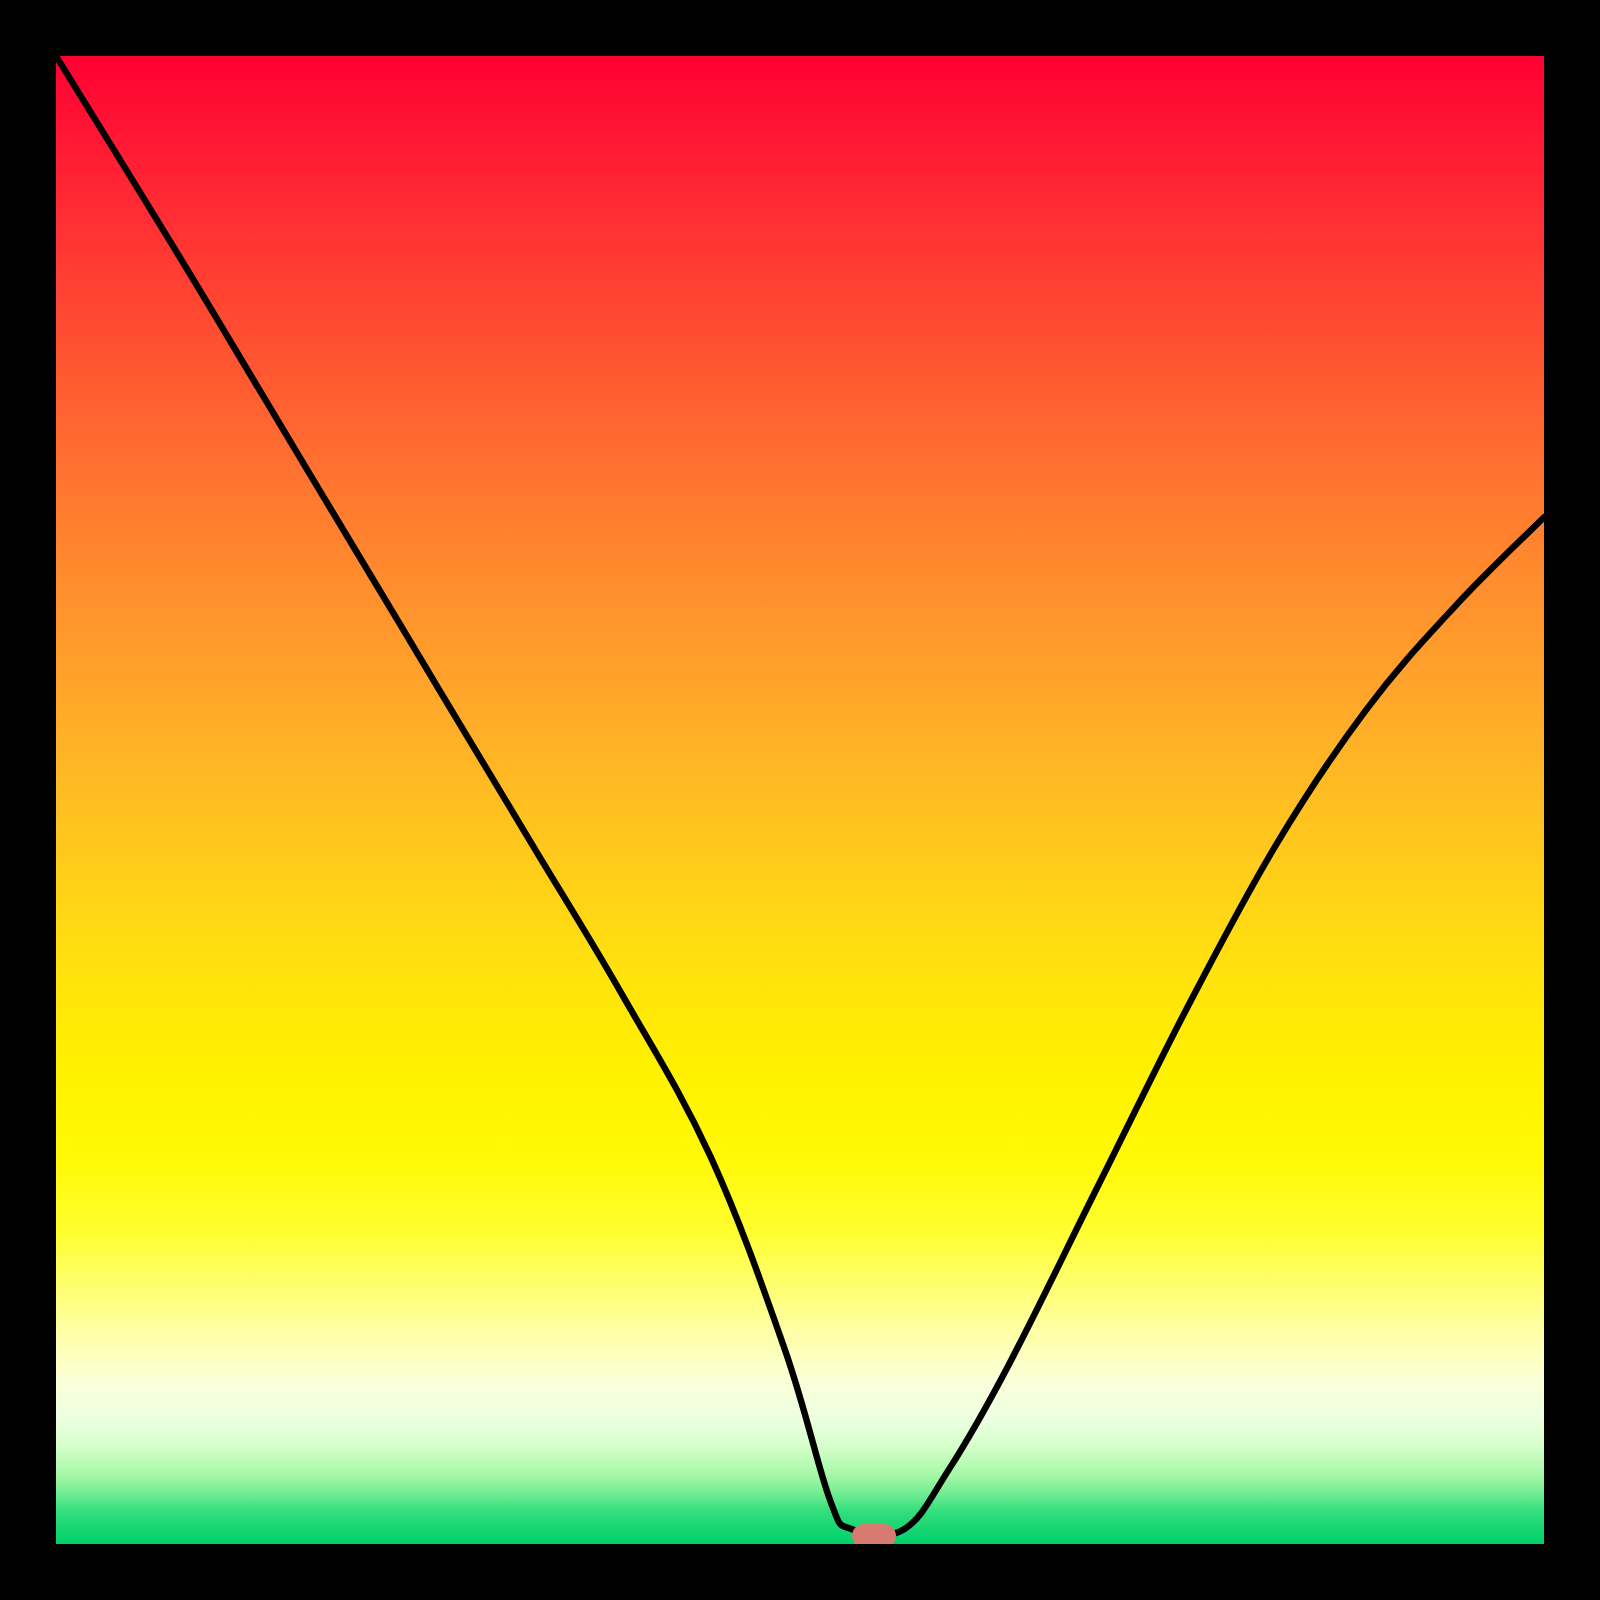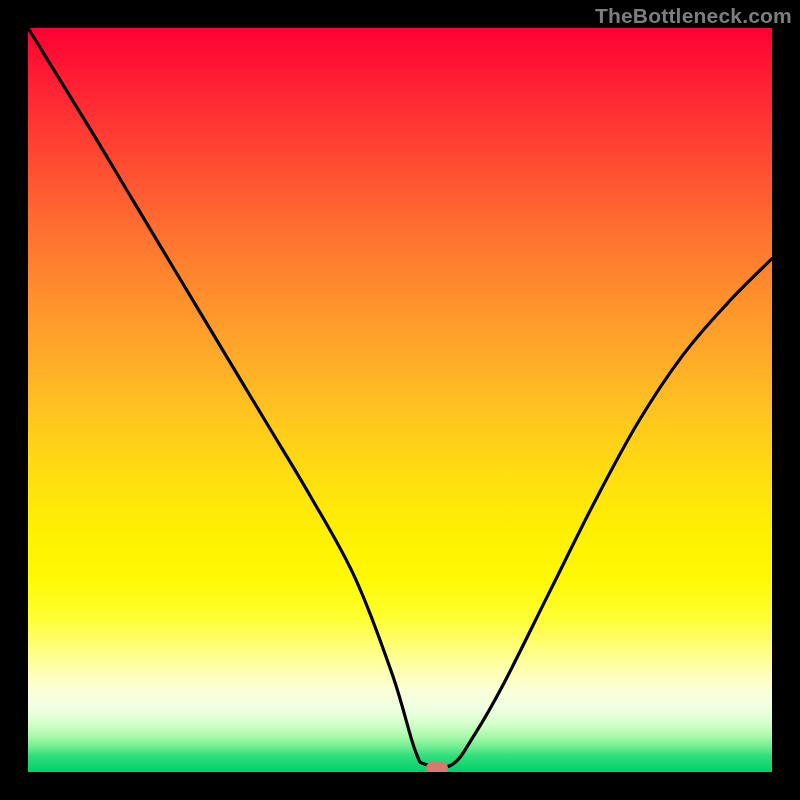--- a/index.html
+++ b/index.html
@@ -82,14 +82,13 @@
 <body>
 
 <div class="frame">
   <div class="plot">
     <div class="gradient"></div>
     <svg class="curve" viewBox="0 0 744 744" preserveAspectRatio="none">
       <path id="curve-path" fill="none" stroke="#000" stroke-width="3.2" stroke-linecap="round" stroke-linejoin="round" d="M 0.0 0.0 C 10.7 17.4, 40.8 65.9, 59.5 96.7 C 78.3 127.5, 88.1 144.3, 104.2 171.1 C 120.2 197.9, 132.7 218.7, 148.8 245.5 C 164.9 272.3, 177.4 293.1, 193.4 319.9 C 209.5 346.7, 222.0 367.5, 238.1 394.3 C 254.2 421.1, 266.6 440.6, 282.7 468.7 C 298.8 496.8, 312.6 518.4, 327.4 550.6 C 342.1 582.7, 353.8 616.5, 364.6 647.3 C 375.3 678.1, 380.9 705.6, 386.9 721.7 C 392.9 737.8, 391.3 733.9, 398.0 736.6 C 404.7 739.2, 415.4 741.9, 424.1 736.6 C 432.8 731.2, 437.0 721.5, 446.4 706.8 C 455.8 692.1, 462.8 680.2, 476.2 654.7 C 489.6 629.3, 504.7 597.6, 520.8 565.4 C 536.9 533.3, 549.4 507.0, 565.4 476.2 C 581.5 445.4, 594.0 421.1, 610.1 394.3 C 626.2 367.5, 638.6 348.8, 654.7 327.4 C 670.8 305.9, 683.3 292.7, 699.4 275.3 C 715.4 257.9, 736.0 238.7, 744.0 230.6"></path>
     </svg>
     <div class="marker" id="marker" style="left: 409.2px; top: 740.28px;"></div>
   </div>
-  <div class="watermark">TheBottleneck.com</div>
 </div>
 
 </body></html>

